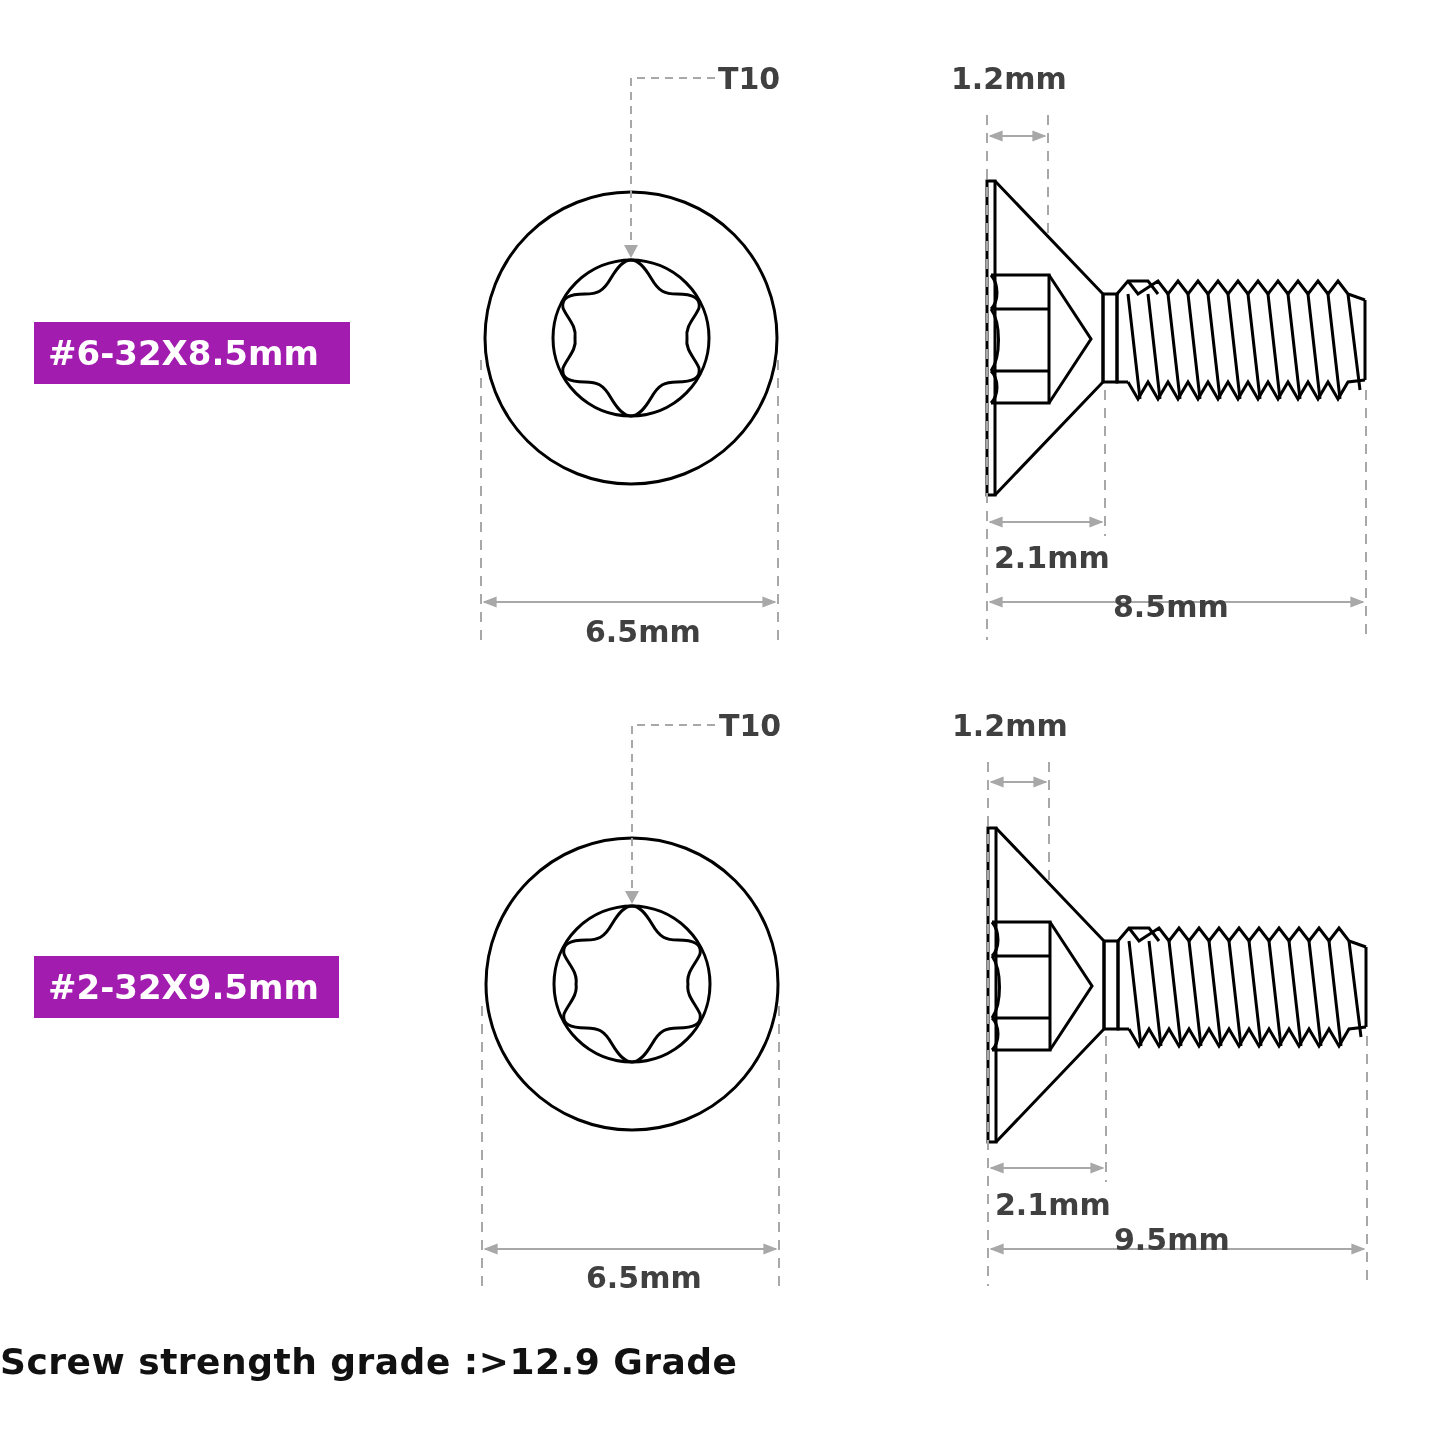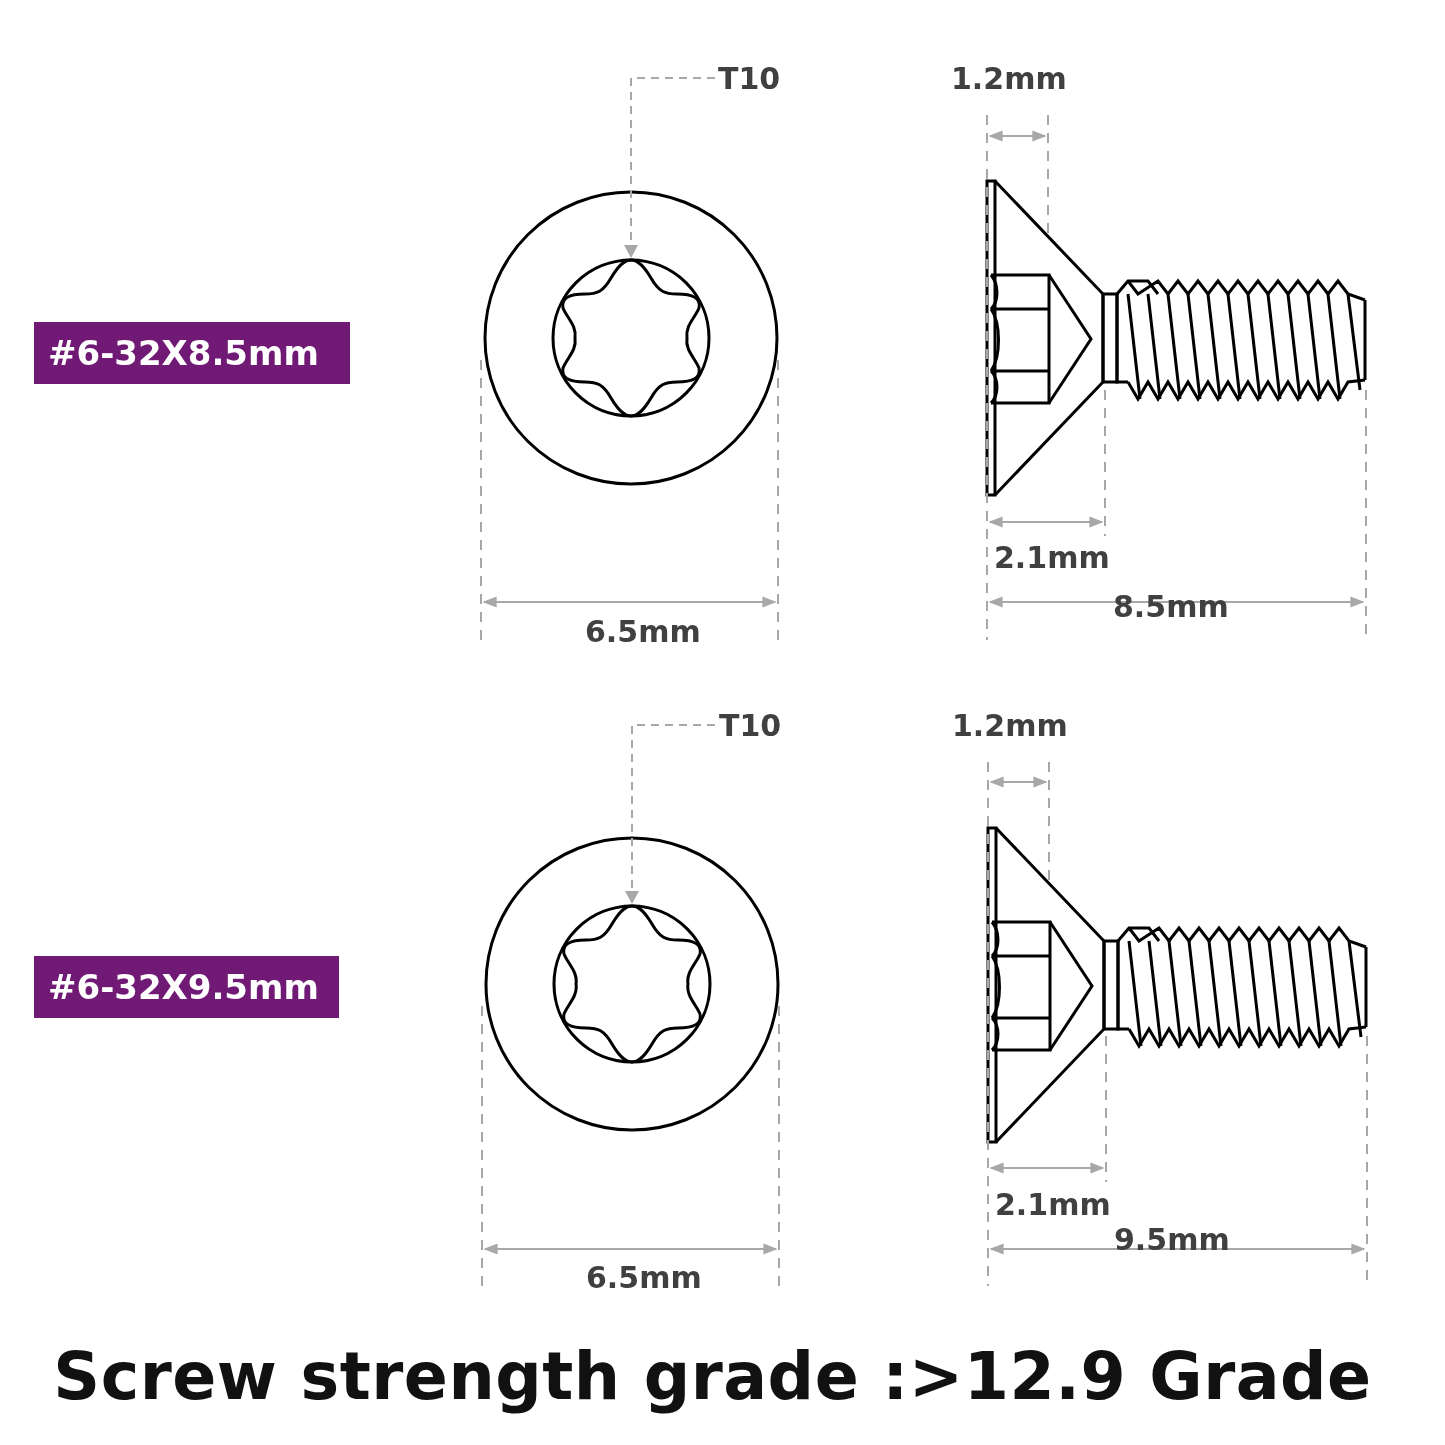--- a/index.html
+++ b/index.html
@@ -1,24 +1,24 @@
 <!DOCTYPE html>
 <html><head>
 <meta charset="utf-8">
 <style>
   html, body { margin:0; padding:0; background:#ffffff; }
   body { width:1445px; height:1445px; position:relative; overflow:hidden;
          font-family:"DejaVu Sans", "Liberation Sans", sans-serif; }
   .layer { position:absolute; left:0; top:0; width:1445px; height:1445px; }
   .lbl { position:absolute; font-weight:bold; color:#404040; white-space:nowrap; line-height:1; }
   .dim { font-size:30px; }
-  .tag { position:absolute; background:#701a75; color:#fff; font-weight:bold; font-size:34px;
+  .tag { position:absolute; background:#a21caf; color:#fff; font-weight:bold; font-size:34px;
          line-height:1; display:flex; align-items:center; padding-left:14px; box-sizing:border-box; }
-  .footer { position:absolute; left:0; width:1425px; top:1344px; text-align:center;
-            font-weight:bold; font-size:65px; color:#111; line-height:1; letter-spacing:0.5px; }
+  .footer { position:absolute; left:0; width:1425px; top:1344px; 
+            font-weight:bold; font-size:36px; color:#111; line-height:1; letter-spacing:0.5px; }
 </style>
 </head>
 <body>
 
 <svg class="layer" viewBox="0 0 1445 1445" xmlns="http://www.w3.org/2000/svg">
   <defs>
     <marker id="arr" viewBox="0 0 10 10" refX="9" refY="5" markerWidth="7" markerHeight="7" orient="auto-start-reverse">
       <path d="M0,1 L10,5 L0,9 z" fill="#a8a8a8"></path>
     </marker>
 
@@ -115,21 +115,21 @@
 <div class="tag" style="left:34px;top:322px;width:316px;height:62px;">
   <span>#6-32X8.5mm</span>
 </div>
 <div class="lbl dim" style="left:718px;top:64px;">T10</div>
 <div class="lbl dim" style="left:585px;top:617px;">6.5mm</div>
 <div class="lbl dim" style="left:951px;top:64px;">1.2mm</div>
 <div class="lbl dim" style="left:994px;top:543px;">2.1mm</div>
 <div class="lbl dim" style="left:1113px;top:592px;">8.5mm</div>
 
 <div class="tag" style="left:34px;top:956px;width:305px;height:62px;">
-  <span>#6-32X9.5mm</span>
+  <span>#2-32X9.5mm</span>
 </div>
 <div class="lbl dim" style="left:719px;top:711px;">T10</div>
 <div class="lbl dim" style="left:586px;top:1263px;">6.5mm</div>
 <div class="lbl dim" style="left:952px;top:711px;">1.2mm</div>
 <div class="lbl dim" style="left:995px;top:1190px;">2.1mm</div>
 <div class="lbl dim" style="left:1114px;top:1225px;">9.5mm</div>
 
 <div class="footer">Screw strength grade :&gt;12.9 Grade</div>
 
 </body></html>

